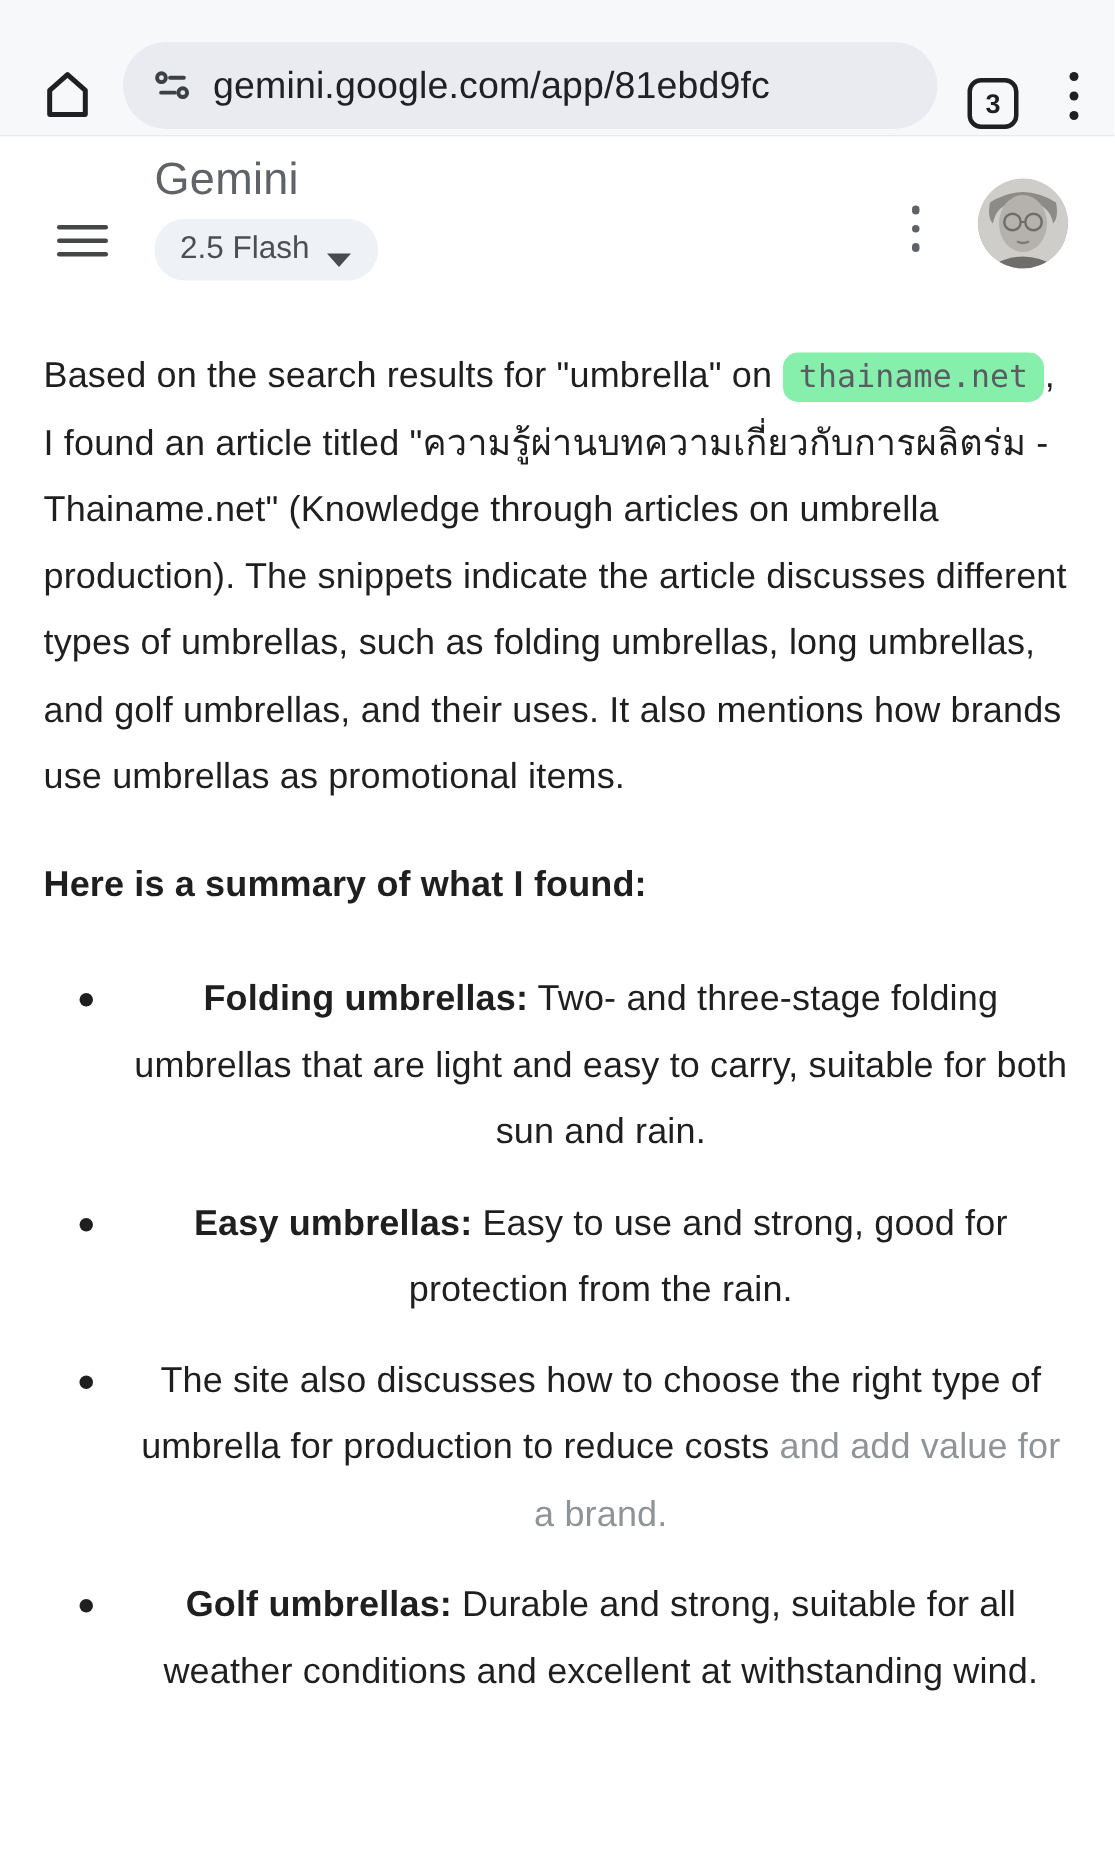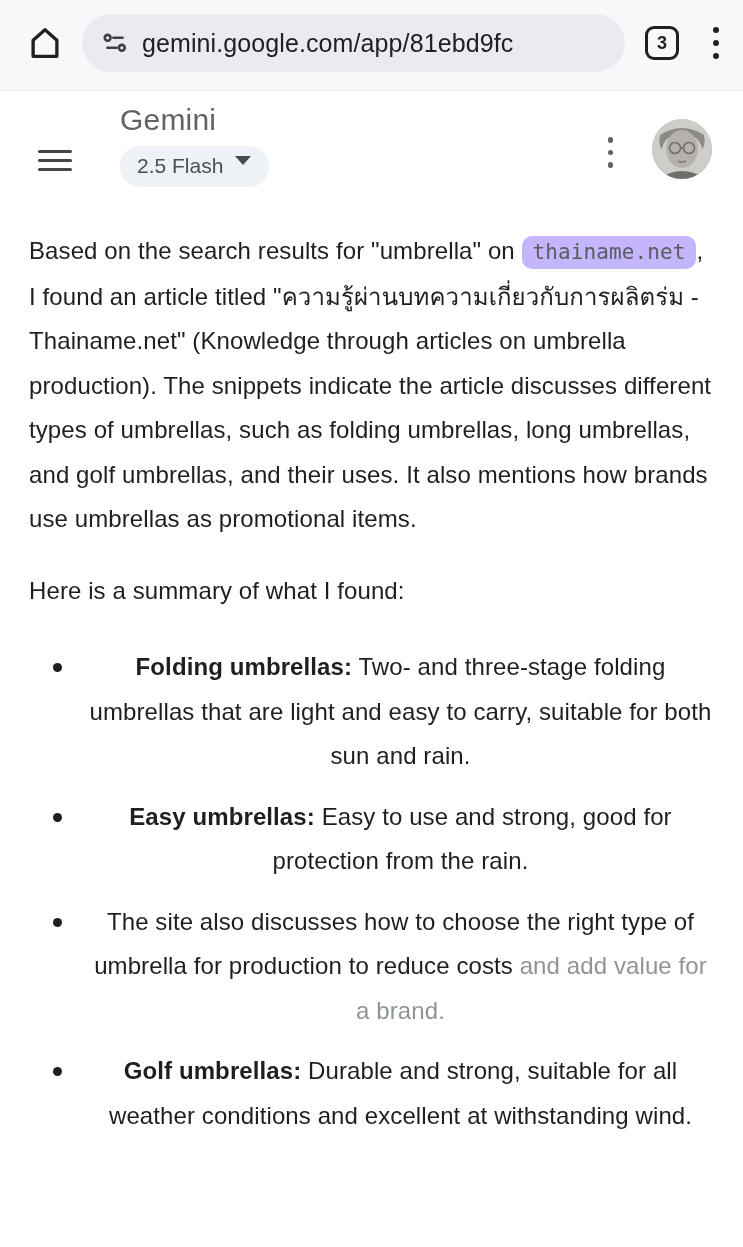--- a/index.html
+++ b/index.html
@@ -2,21 +2,21 @@
 <html><head>
 <meta charset="utf-8">
 <style>
   * { margin:0; padding:0; box-sizing:border-box; }
   html,body { width:743px; height:1247px; background:#ffffff; overflow:hidden;
               font-family:"Liberation Sans", sans-serif; }
 
   
   .browser-bar {
     height:91px; background:#f7f8fa;
-    display:flex; align-items:center; padding:0 18px 4px 22px;
+    display:flex; align-items:flex-end; padding:0 18px 4px 22px;
     border-bottom:1px solid #e7e9ec;
   }
   .home-btn { width:46px; height:46px; display:flex; align-items:center; justify-content:center; flex:0 0 auto; }
   .url-pill {
     flex:1 1 auto; height:58px; margin:0 20px 0 14px; background:#e9ebf1;
     border-radius:29px; display:flex; align-items:center; padding:0 20px;
     overflow:hidden; min-width:0;
   }
   .page-info { flex:0 0 auto; margin-right:14px; }
   .url-text { font-size:25px; color:#202124; white-space:nowrap; overflow:hidden; letter-spacing:0.1px; }
@@ -25,24 +25,24 @@
     display:flex; align-items:center; justify-content:center;
     font-size:18px; font-weight:700; color:#1f2023; margin-right:28px;
   }
   .kebab { display:flex; flex-direction:column; align-items:center; gap:7px; padding:6px; }
   .kebab i { width:6px; height:6px; border-radius:50%; background:#1f2023; display:block; }
 
   
   .app-header { position:relative; height:119px; background:#ffffff; }
   .hamburger { position:absolute; left:38px; top:51px; width:34px; padding:2px 0; cursor:pointer; }
   .hamburger i { display:block; height:3px; background:#444746; border-radius:2px; margin:6px 0; }
-  .title-block { position:absolute; left:120px; top:12px; }
+  .title-block { position:absolute; left:103px; top:12px; }
   .app-title { font-size:30px; color:#5f6368; font-weight:400; letter-spacing:0.2px; }
   .model-pill {
-    margin-top:9px; display:inline-flex; align-items:flex-start; gap:12px;
+    margin-top:9px; display:inline-flex; align-items:flex-end; gap:12px;
     background:#eef1f6; border-radius:20px; padding:8px 18px 9px 17px;
   }
   .model-label { font-size:21px; color:#4b4f54; }
   .caret-down { width:0; height:0; border-left:8px solid transparent; border-right:8px solid transparent; border-top:9px solid #474a4e; margin-top:2px; }
   .header-kebab { position:absolute; right:124px; top:122px; transform:translateY(-50%); }
   .header-kebab i { width:5.5px; height:5.5px; background:#5f6368; }
   .avatar {
     position:absolute; right:31px; top:122px; width:60px; height:60px; border-radius:50%;
     transform:translateY(-50%); overflow:hidden;
     background:radial-gradient(circle at 50% 30%, #e8e8e8 0%, #cfcfcf 40%, #a8a8a8 75%, #8c8c8c 100%);
@@ -50,24 +50,24 @@
   .header-kebab, .avatar { top:60px; transform:none; }
   .header-kebab { top:40px; }
   .avatar { top:28px; }
 
   
   .content { padding:19px 29px 0 29px; color:#1f1f1f; }
   .content p, .content li { font-size:24px; line-height:44.5px; letter-spacing:0.1px; }
   .para1 { margin-bottom:27px; }
   .code-chip {
     font-family:"DejaVu Sans Mono","Liberation Mono",monospace;
-    font-size:21px; color:#595d62; background:#c4b5fd;
+    font-size:21px; color:#595d62; background:#86efac;
     border-radius:10px; padding:4px 11px 5px; white-space:nowrap;
   }
-  .para2 { margin-bottom:32px; }
+  .para2 { margin-bottom:32px;font-weight:bold; }
   ul.summary { list-style:none;text-align:center; }
   ul.summary li { position:relative; padding-left:58px; margin-bottom:16px; }
   ul.summary li::before {
     content:""; position:absolute; left:24px; top:18px;
     width:9px; height:9px; border-radius:50%; background:#1f1f1f;
   }
   .bullet-term { font-weight:700; }
   .faded { color:#8f9499; }
 </style>
 </head>

